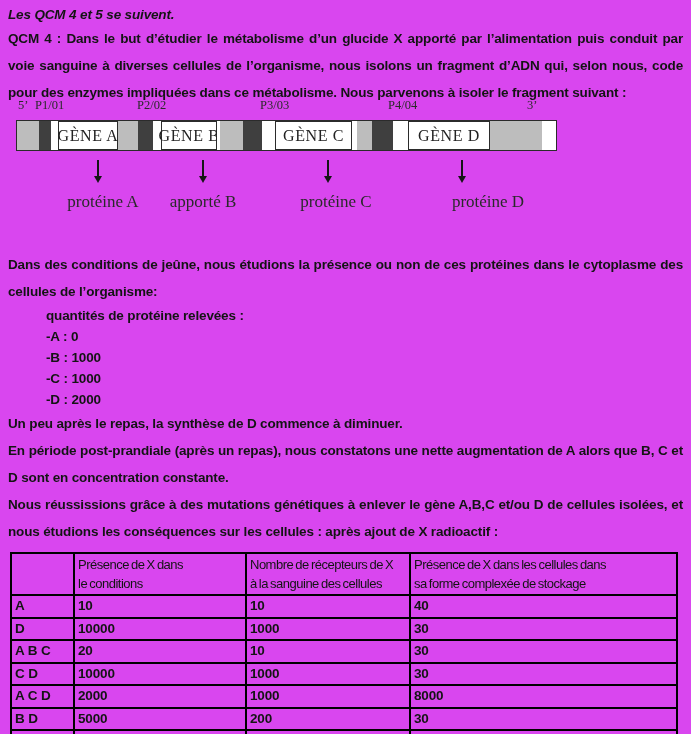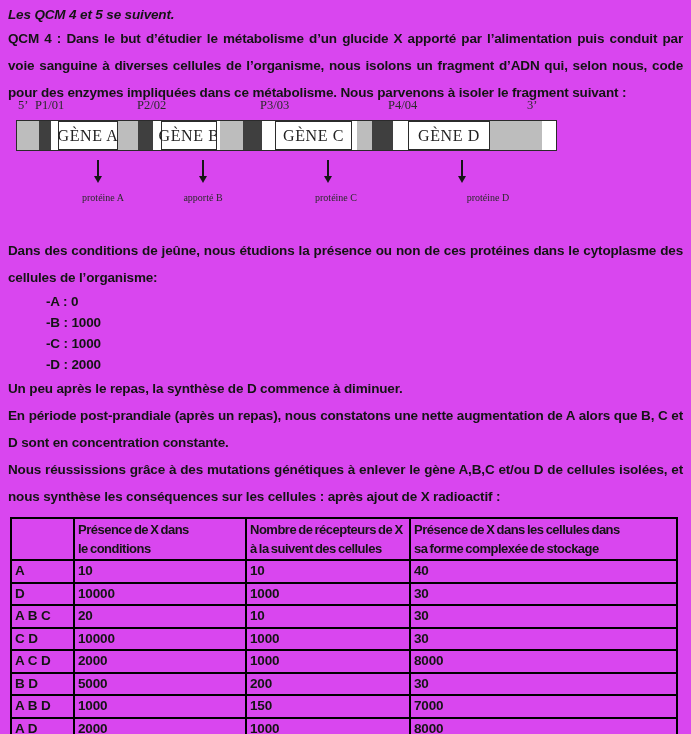--- a/index.html
+++ b/index.html
@@ -48,40 +48,40 @@
     white-space:nowrap;
   }
   .arrow { position:absolute; top:62px; width:8px; }
   .arrow .shaft { width:2px; height:16px; background:#151515; margin:0 auto; }
   .arrow .head  { width:0; height:0; margin:0 auto;
     border-left:4px solid transparent; border-right:4px solid transparent;
     border-top:7px solid #151515; }
   .plabel {
     position:absolute; top:94px; transform:translateX(-50%);
     font-family:"Liberation Serif", serif;
-    font-size:10px; color:#2a2a2a; letter-spacing:0; white-space:nowrap;
+    font-size:17px; color:#2a2a2a; letter-spacing:0; white-space:nowrap;
   }
 
   
   .indent { margin-left:38px; line-height:21px; text-align:left; }
 
   
   table.results {
     margin-top:7px; margin-left:2px;
     border-collapse:collapse; table-layout:fixed;
     width:666px;
   }
   table.results th, table.results td {
     border:2px solid #000;
     text-align:left; vertical-align:top;
     padding:1px 3px;
     overflow:hidden;
   }
   table.results th {
-    font-size:13px; line-height:19px; font-weight:bold;
+    font-size:13px; line-height:19px; font-weight:normal;
     letter-spacing:-0.5px; word-spacing:-1px;
   }
   table.results th .hline { display:block; white-space:nowrap; }
   table.results td {
     font-size:13.5px; line-height:18.5px; height:20px;
     letter-spacing:-0.15px;
   }
 </style>
 </head>
 <body>
@@ -138,50 +138,51 @@
         <div class="shaft"></div>
         <div class="head"></div>
       </div>
 
     <span class="plabel" style="left:95px">protéine A</span>
     <span class="plabel" style="left:195px">apporté B</span>
     <span class="plabel" style="left:328px">protéine C</span>
     <span class="plabel" style="left:480px">protéine D</span>
   </div>
 
-  <p class="para" style="margin-top:22px">Dans des conditions de jeûne, nous étudions la présence ou non de ces protéines dans le cytoplasme des cellules de l’organisme:</p>
+  <p class="para" style="margin-top:36px">Dans des conditions de jeûne, nous étudions la présence ou non de ces protéines dans le cytoplasme des cellules de l’organisme:</p>
 
   <div class="indent">
+    <p>quantités de protéine relevées :</p>
     <p>-A : 0</p>
     <p>-B : 1000</p>
     <p>-C : 1000</p>
     <p>-D : 2000</p>
   </div>
 
   <p class="para nojust">Un peu après le repas, la synthèse de D commence à diminuer.</p>
   <p class="para">En période post-prandiale (après un repas), nous constatons une nette augmentation de A alors que B, C et D sont en concentration constante.</p>
-  <p class="para">Nous réussissions grâce à des mutations génétiques à enlever le gène A,B,C et/ou D de cellules isolées, et nous synthèse les conséquences sur les cellules : après ajout de X radioactif :</p>
+  <p class="para">Nous réussissions grâce à des mutations génétiques à enlever le gène A,B,C et/ou D de cellules isolées, et nous étudions les conséquences sur les cellules : après ajout de X radioactif :</p>
 
   <table class="results">
     <colgroup>
       <col style="width:63px">
         <col style="width:172px">
         <col style="width:164px">
         <col style="width:267px">
     </colgroup>
     <thead>
       <tr>
         <th></th>
         <th>
           <span class="hline">Présence de X dans</span>
           <span class="hline">le conditions</span>
         </th>
         <th>
           <span class="hline">Nombre de récepteurs de X</span>
-          <span class="hline">à la suivent des cellules</span>
+          <span class="hline">à la sanguine des cellules</span>
         </th>
         <th>
           <span class="hline">Présence de X dans les cellules dans</span>
           <span class="hline">sa forme complexée de stockage</span>
         </th>
       </tr>
     </thead>
     <tbody>
       <tr>
         <td>A</td>

